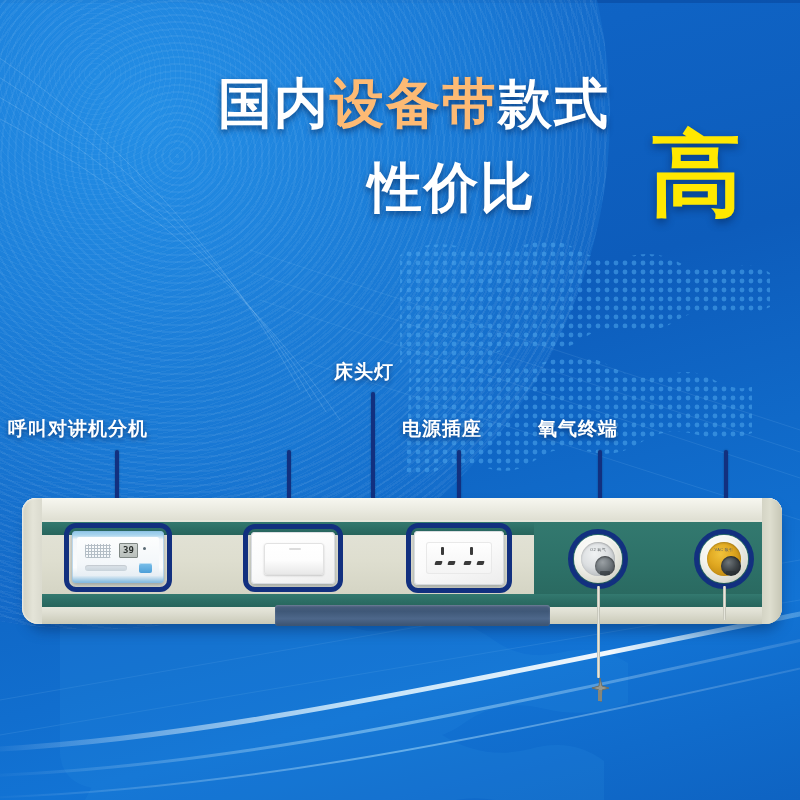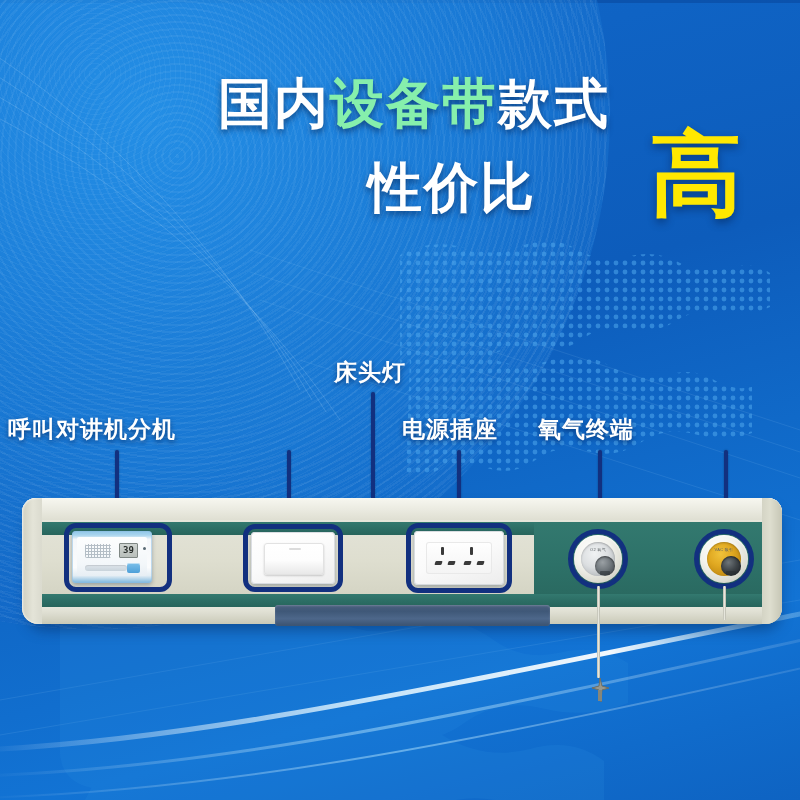--- a/index.html
+++ b/index.html
@@ -76,28 +76,28 @@
     text-shadow:0 3px 6px rgba(0,20,60,.55);
     text-align:center;
   }
   .hl-gao{
     position:absolute;left:650px;top:-16px;
     font-size:92px;line-height:92px;font-weight:700;
     color:#ffe800;white-space:nowrap;
     text-shadow:0 4px 8px rgba(0,20,60,.45);
   }
   .w{color:#ffffff;}
-  .y{color:#86efac;}
+  .y{color:#fdba74;}
 
   
   .labels{position:absolute;left:0;top:0;width:800px;height:800px;}
   .lbl{
     position:absolute;
     color:#ffffff;font-weight:700;white-space:nowrap;
-    font-size:23px;line-height:28px;letter-spacing:1px;
+    font-size:19px;line-height:28px;letter-spacing:1px;
     text-shadow:0 2px 5px rgba(0,25,70,.6);
   }
   
   .leader{
     position:absolute;width:4px;background:#12307f;border-radius:2px;
     box-shadow:0 0 2px rgba(0,0,20,.35);
   }
 
   
   .panel-wrap{position:absolute;left:22px;top:498px;width:760px;height:130px;}
@@ -149,21 +149,21 @@
     background:linear-gradient(90deg,#cfcfc0 0%,#e4e4d8 55%,#dadace 100%);
     box-shadow:inset 1px 0 2px rgba(255,255,255,.7);
   }
   .cap.right{
     right:0;border-radius:0 14px 16px 0;
     background:linear-gradient(270deg,#c6c6b5 0%,#dedecf 60%,#d4d4c5 100%);
   }
 
   
   .intercom{
-    position:absolute;left:72px;top:531px;width:80px;height:52px;
+    position:absolute;left:72px;top:531px;width:92px;height:52px;
     border-radius:4px;
     background:linear-gradient(180deg,#8fc6e8 0%,#a9d5ee 8%,#f4f7fa 16%,#fbfcfd 70%,#e3edf4 86%,#79b5dd 100%);
     box-shadow:0 2px 4px rgba(0,30,70,.30), inset 0 0 0 1px rgba(140,190,225,.55);
   }
   .ic-face{
     position:absolute;left:5px;top:6px;right:5px;bottom:7px;
     background:linear-gradient(180deg,#fdfefe 0%,#f3f7fa 70%,#e7eef4 100%);
     border-radius:2px;
   }
   .ic-speaker{

